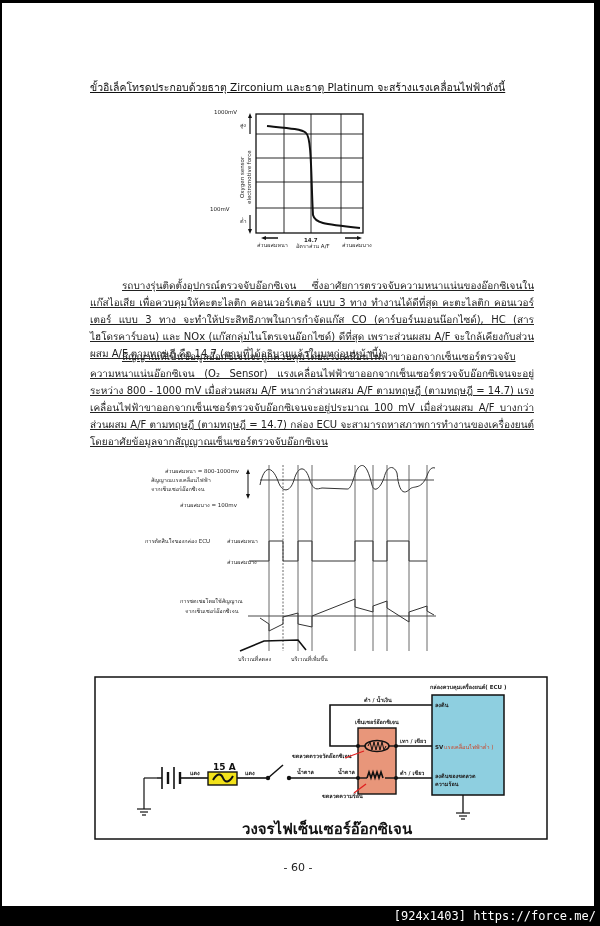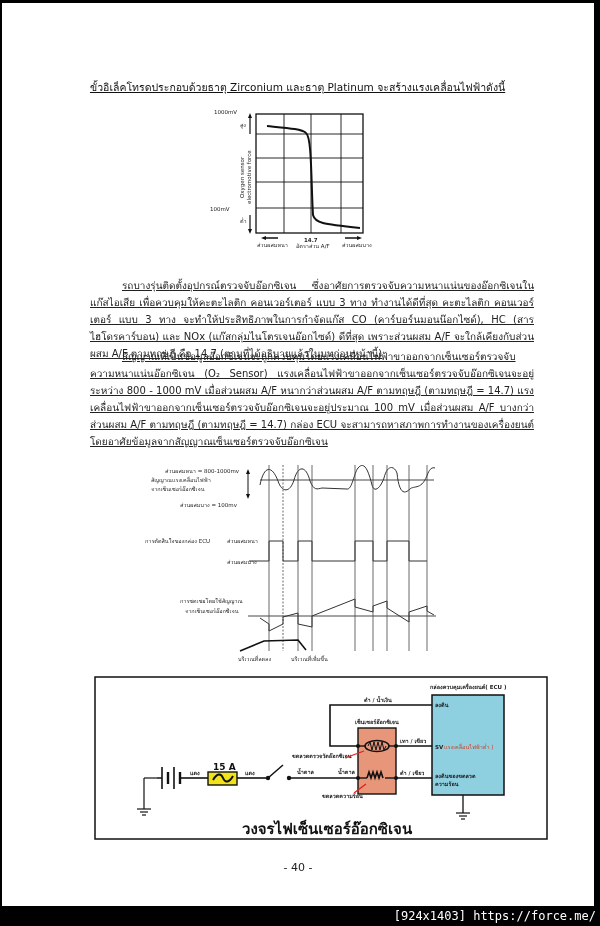--- a/index.html
+++ b/index.html
@@ -163,17 +163,17 @@
     <text class="tiny" x="433" y="775" font-weight="bold">ลงดินของขดลวด</text>
     <text class="tiny" x="433" y="783" font-weight="bold">ความร้อน</text>
 
     <line x1="461" y1="792" x2="461" y2="810" stroke="#111" stroke-width="1.3"></line>
     <line x1="454" y1="810" x2="468" y2="810" stroke="#111" stroke-width="1.2"></line>
     <line x1="457" y1="813" x2="465" y2="813" stroke="#111" stroke-width="1.2"></line>
     <line x1="459" y1="816" x2="463" y2="816" stroke="#111" stroke-width="1.2"></line>
     <text x="240" y="831" font-size="15" font-weight="bold" fill="#111" font-family="DejaVu Sans, sans-serif">วงจรไฟเซ็นเซอร์อ๊อกซิเจน</text>
   </svg>
 
-  <div class="pagenum">- 40 -</div>
+  <div class="pagenum">- 60 -</div>
 </div>
 
 <div class="footer-strip"></div>
 <div class="watermark">[924x1403] https://force.me/</div>
 
 </body></html>

